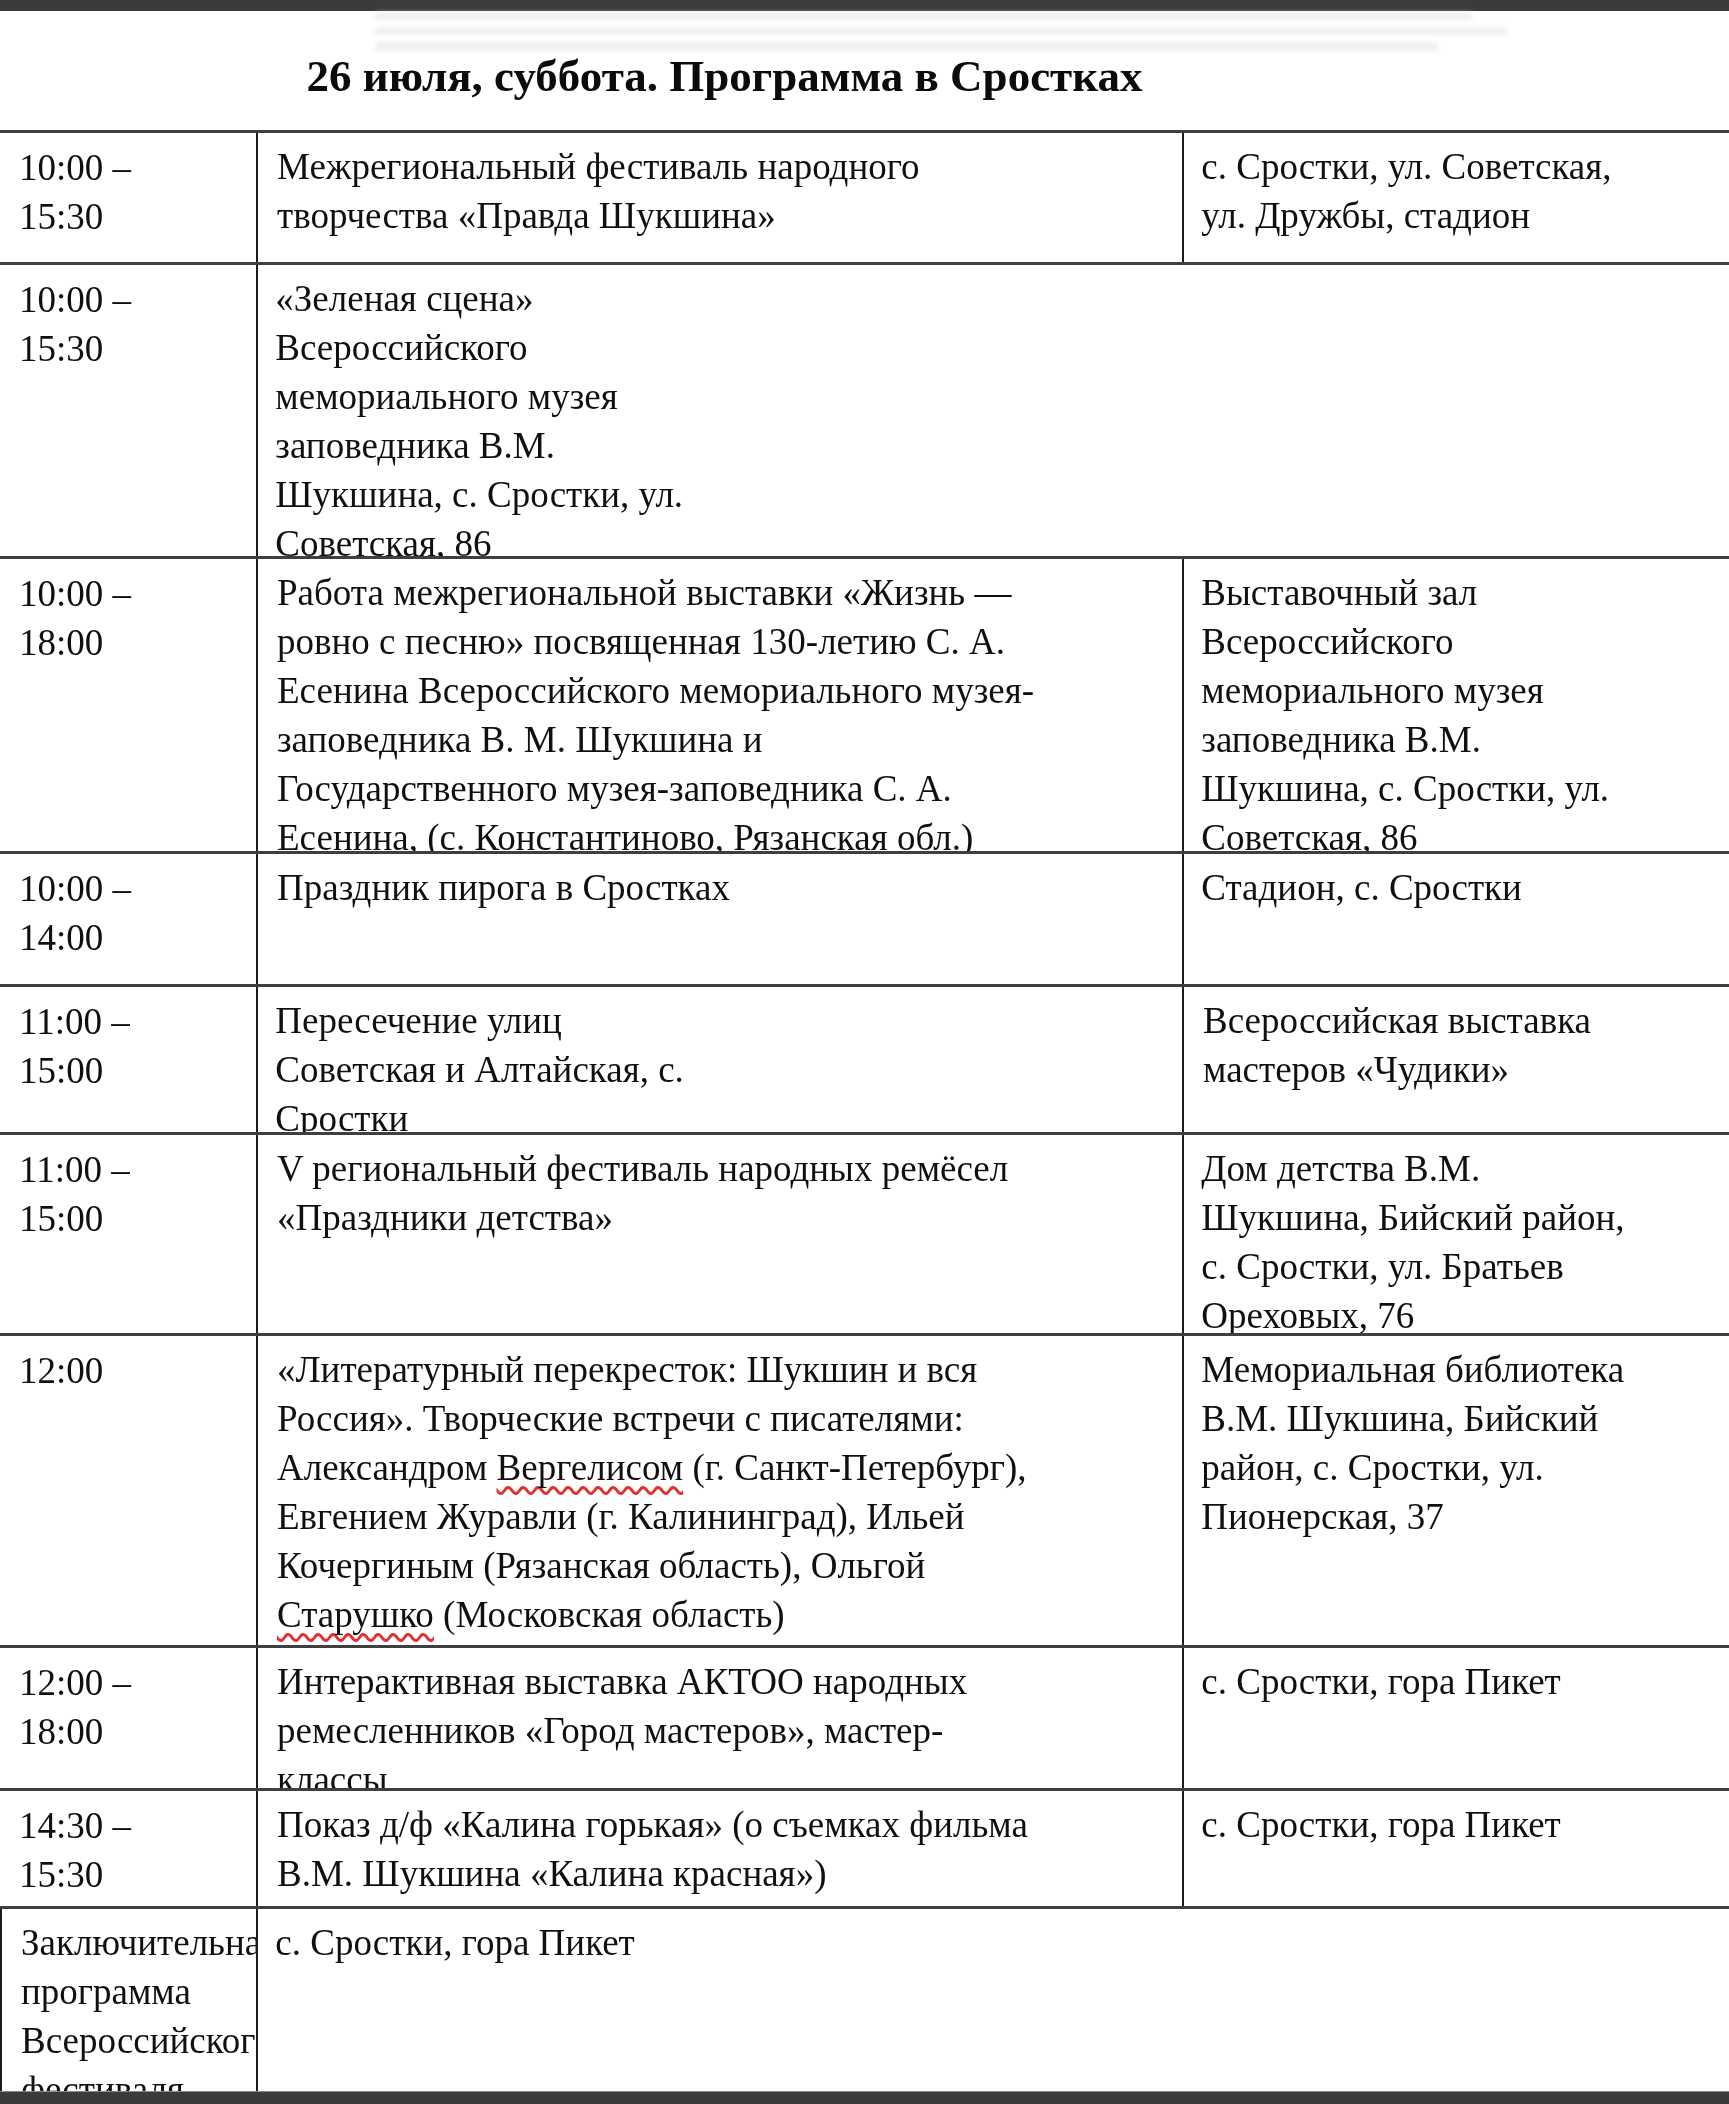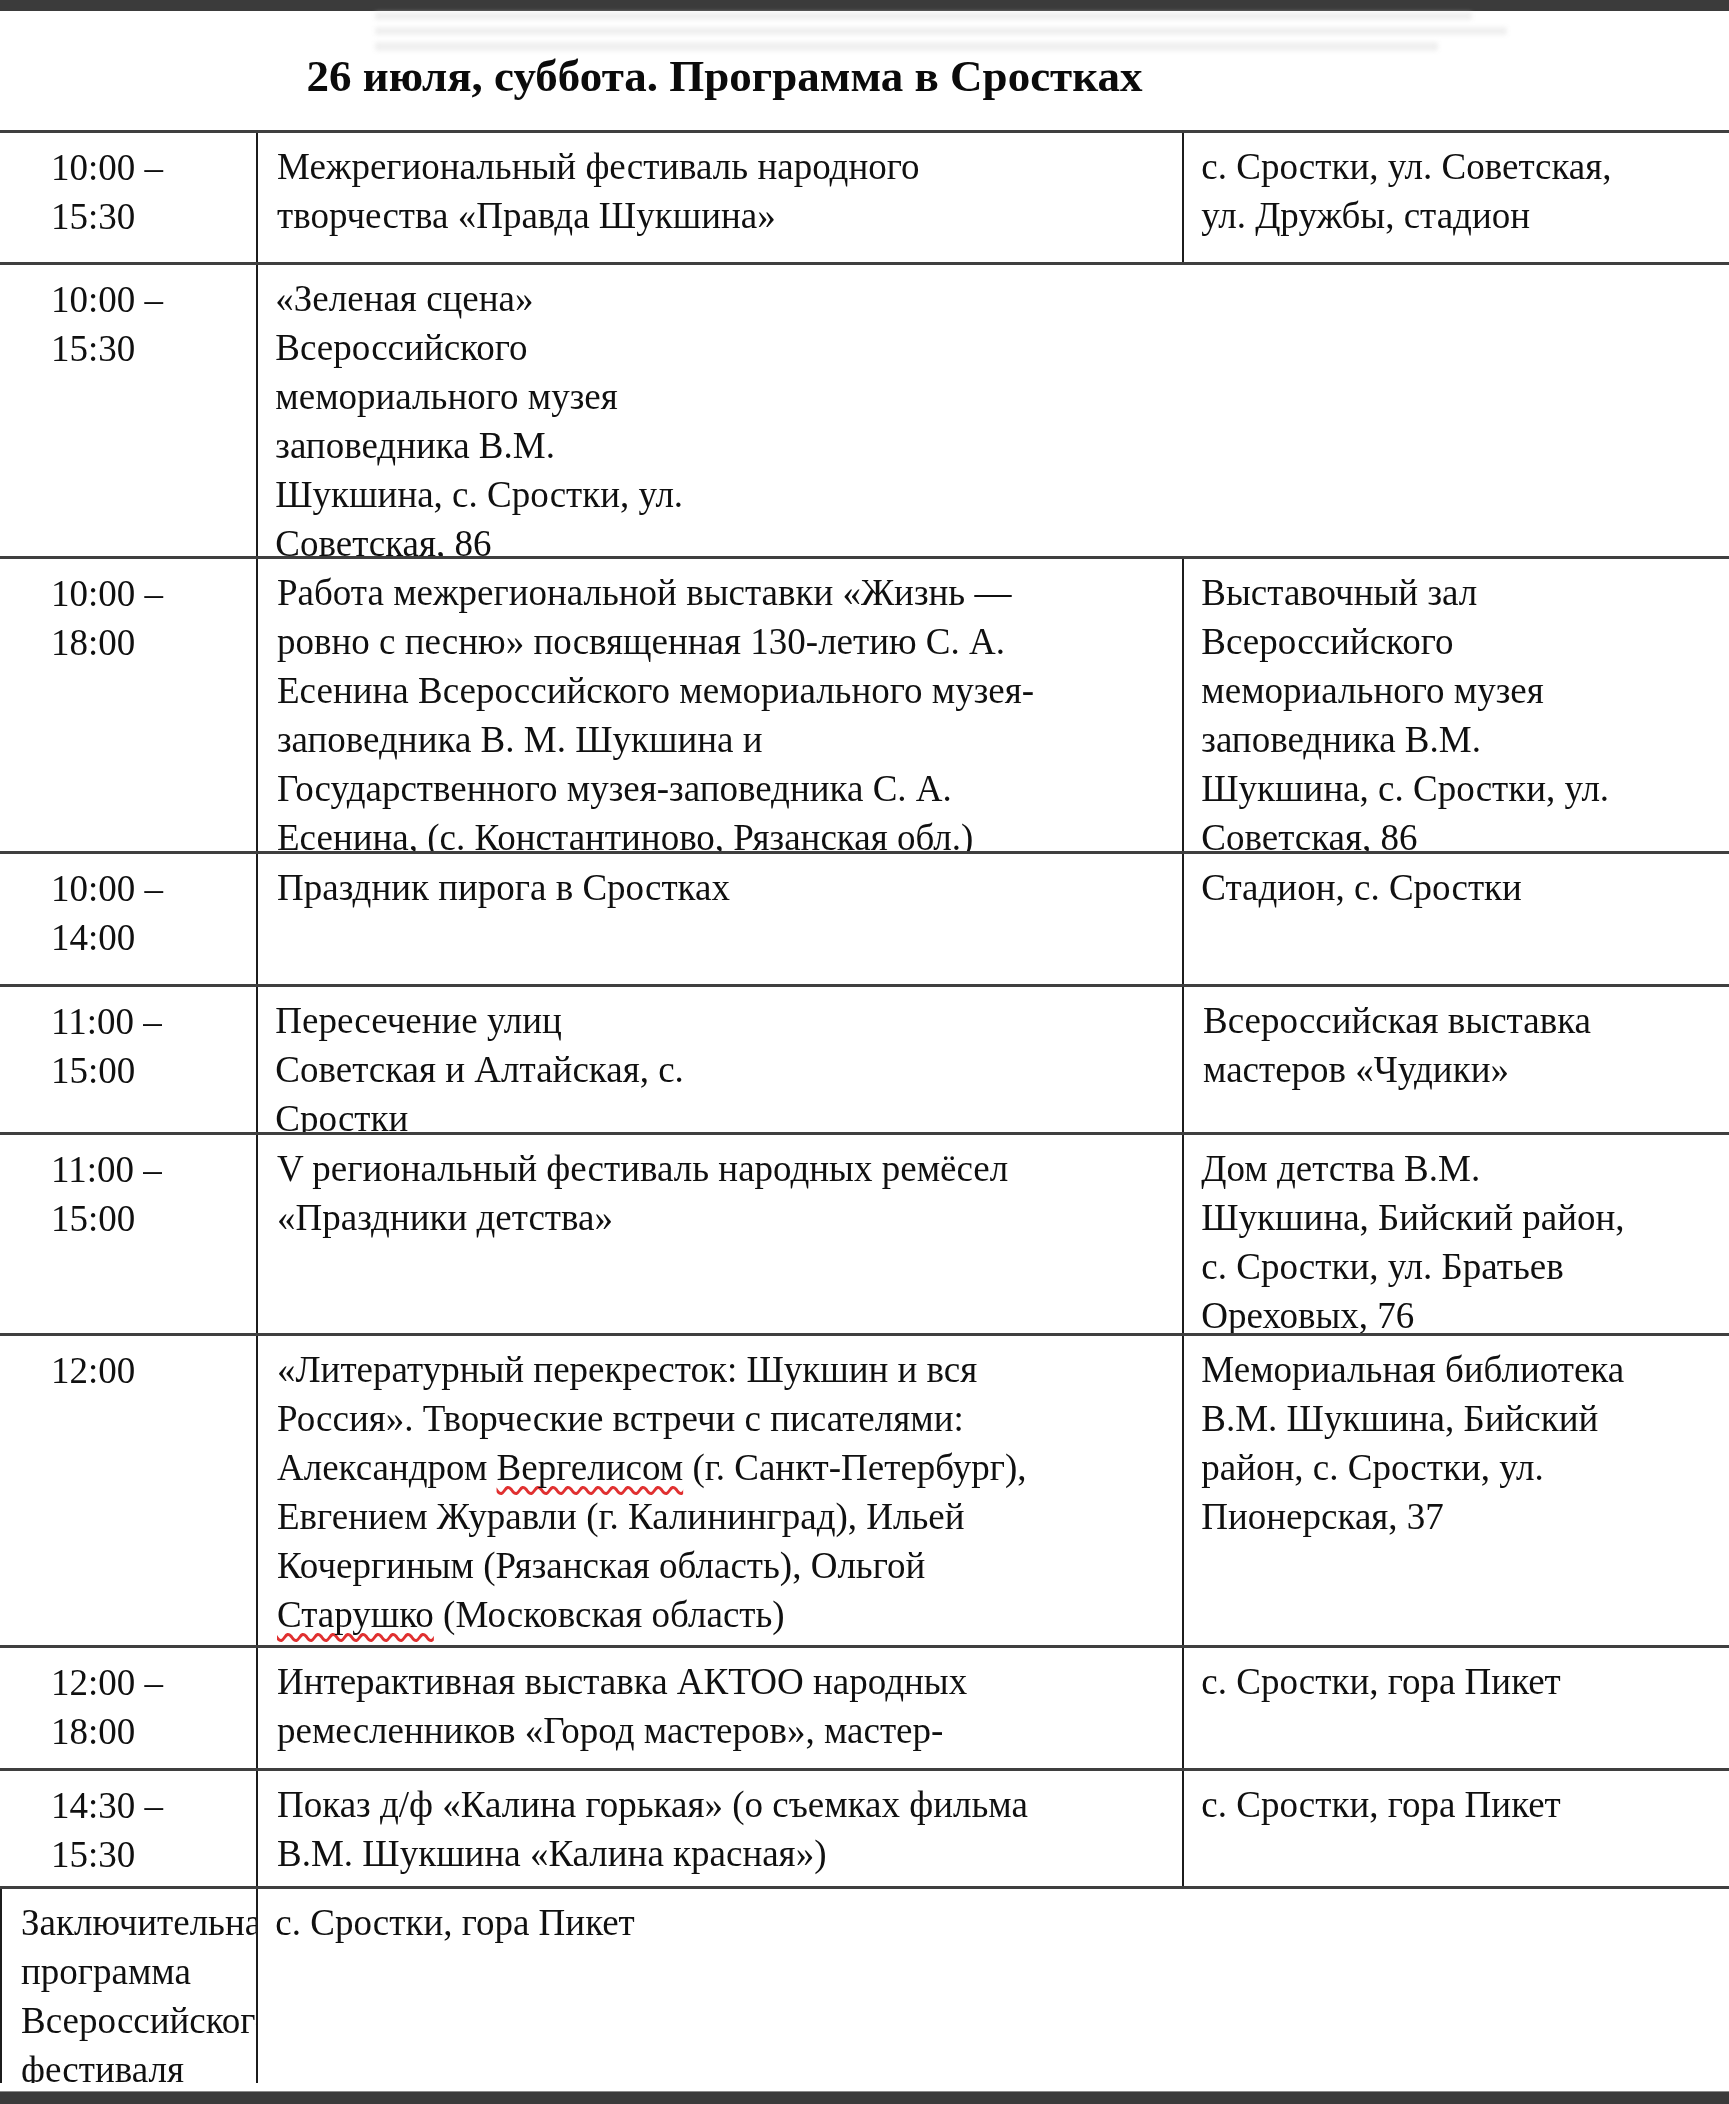--- a/index.html
+++ b/index.html
@@ -56,21 +56,21 @@
     overflow:hidden;
     background:#fff;
   }
   .row:last-child{border-bottom:none;}
   .cell{
     font-size:37px;
     line-height:49px;
     white-space:pre-line;
     overflow:hidden;
   }
-  .cell.time{padding:9.6px 5.8px 0 19px;margin-left:32px;}
+  .cell.time{padding:9.6px 5.8px 0 19px;}
   .cell.event{border-left:2.9px solid #1c1c1c;padding:8.6px 25px 0 19px;}
   .cell.place{border-left:2.9px solid #1c1c1c;padding:8.6px 9.6px 0 17.3px;}
 
   .misspell{
     text-decoration-line:underline;
     text-decoration-style:wavy;
     text-decoration-color:#e03030;
     text-decoration-thickness:2.9px;
     text-underline-offset:5.8px;
     text-decoration-skip-ink:none;
@@ -154,21 +154,21 @@
 Россия». Творческие встречи с писателями:
 Александром </span><span class="misspell">Вергелисом</span><span> (г. Санкт-Петербург),
 Евгением Журавли (г. Калининград), Ильей
 Кочергиным (Рязанская область), Ольгой
 </span><span class="misspell">Старушко</span><span> (Московская область)</span></div>
       <div class="cell place">Мемориальная библиотека
 В.М. Шукшина, Бийский
 район, с. Сростки, ул.
 Пионерская, 37</div>
     </div>
-    <div class="row" style="height: 123px;">
+    <div class="row" style="height: 143px;">
       <div class="cell time">12:00 –
 18:00</div>
       <div class="cell event"><span>Интерактивная выставка АКТОО народных
 ремесленников «Город мастеров», мастер-
 классы</span></div>
       <div class="cell place">с. Сростки, гора Пикет</div>
     </div>
     <div class="row" style="height: 118px;">
       <div class="cell time">14:30 –
 15:30</div>

